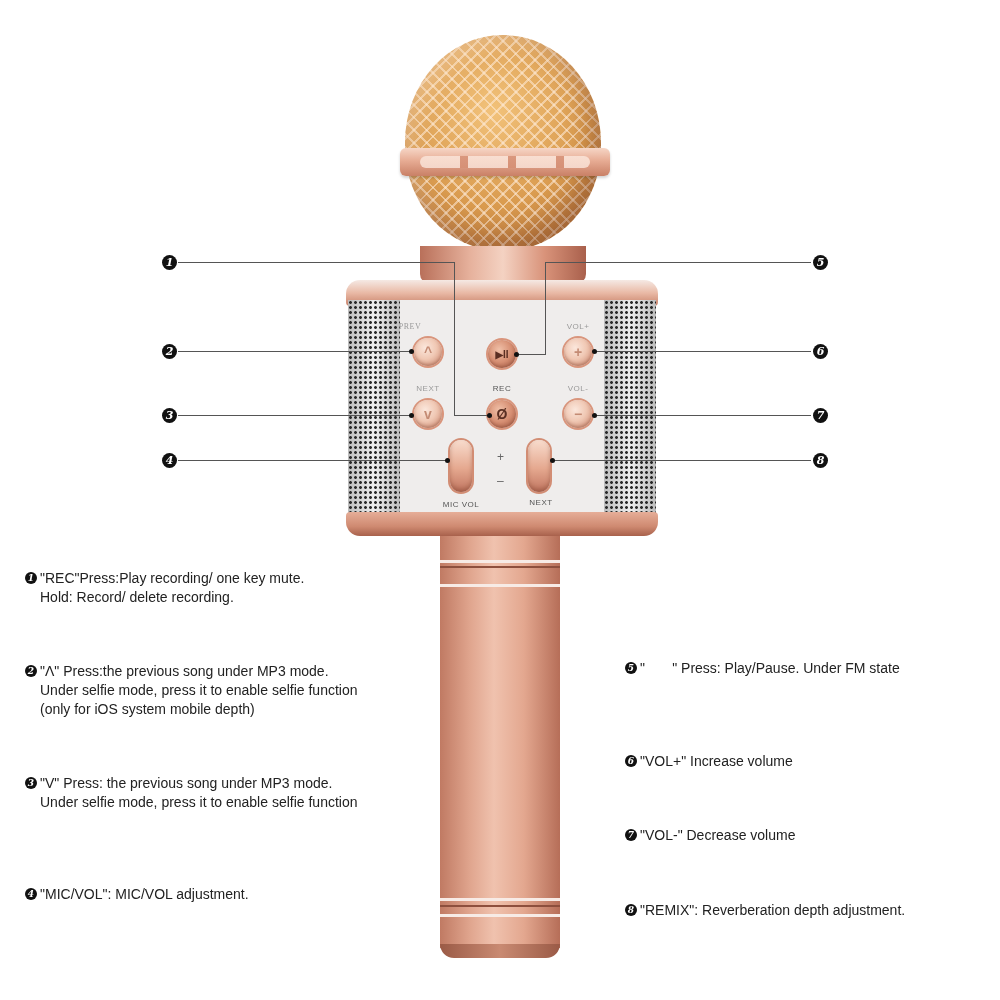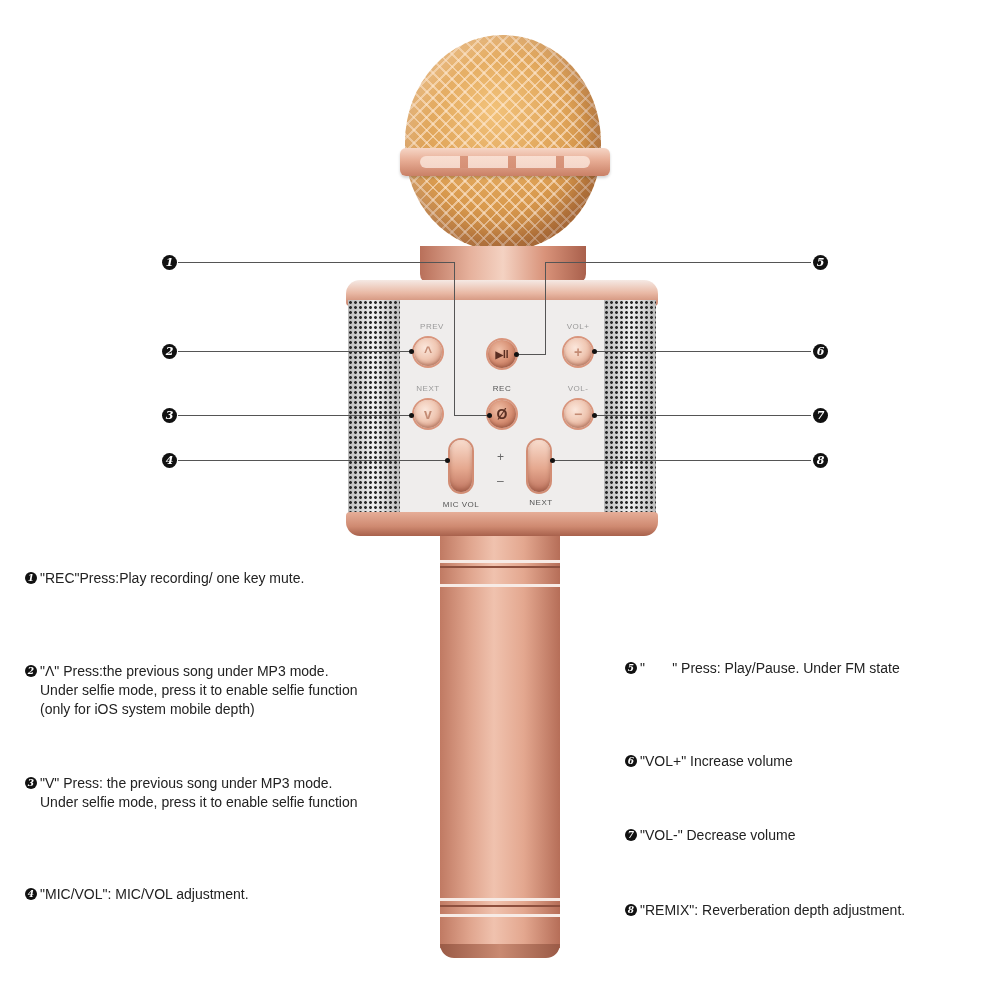--- a/index.html
+++ b/index.html
@@ -105,21 +105,21 @@
   <div class="head-band"></div>
   <div class="neck"></div>
 
   <div class="body-top"></div>
   <div class="body"></div>
   <div class="grill left"></div>
   <div class="grill right"></div>
   <div class="panel"></div>
   <div class="body-bottom"></div>
 
-  <div class="btn-label" style="left:407px;top:322px;">PREV</div>
+  <div class="btn-label" style="left:385px;top:322px;font-family:Liberation Serif, serif;">PREV</div>
   <div class="rbtn" style="left:414px;top:338px;">
       <span>^</span>
     </div>
 
   <div class="btn-label" style="left:403px;top:384px;">NEXT</div>
   <div class="rbtn" style="left:414px;top:400px;">
       <span>v</span>
     </div>
 
   <div class="btn-label dark" style="left:477px;top:344px;margin-top:8px;">SCAN</div>
@@ -194,20 +194,21 @@
   <div class="dot" style="left:592px;top:413px;"></div>
 
   <div class="badge" style="left:813px;top:453px;">8</div>
   <div class="line" style="left:552px;top:460px;width:259px;"></div>
   <div class="dot" style="left:550px;top:458px;"></div>
 </div>
 
 <div class="desc" style="left:40px;top:569px;">
   <span class="badge sm num">1</span>
   <p>"REC"Press:Play recording/ one key mute.</p>
+  <p>Hold: Record/ delete recording.</p>
 </div>
 
 <div class="desc" style="left:40px;top:662px;">
   <span class="badge sm num">2</span>
   <p>"Λ" Press:the previous song under MP3 mode.</p>
   <p>Under selfie mode, press it to enable selfie function</p>
   <p>(only for iOS system mobile depth)</p>
 </div>
 
 <div class="desc" style="left:40px;top:774px;">

